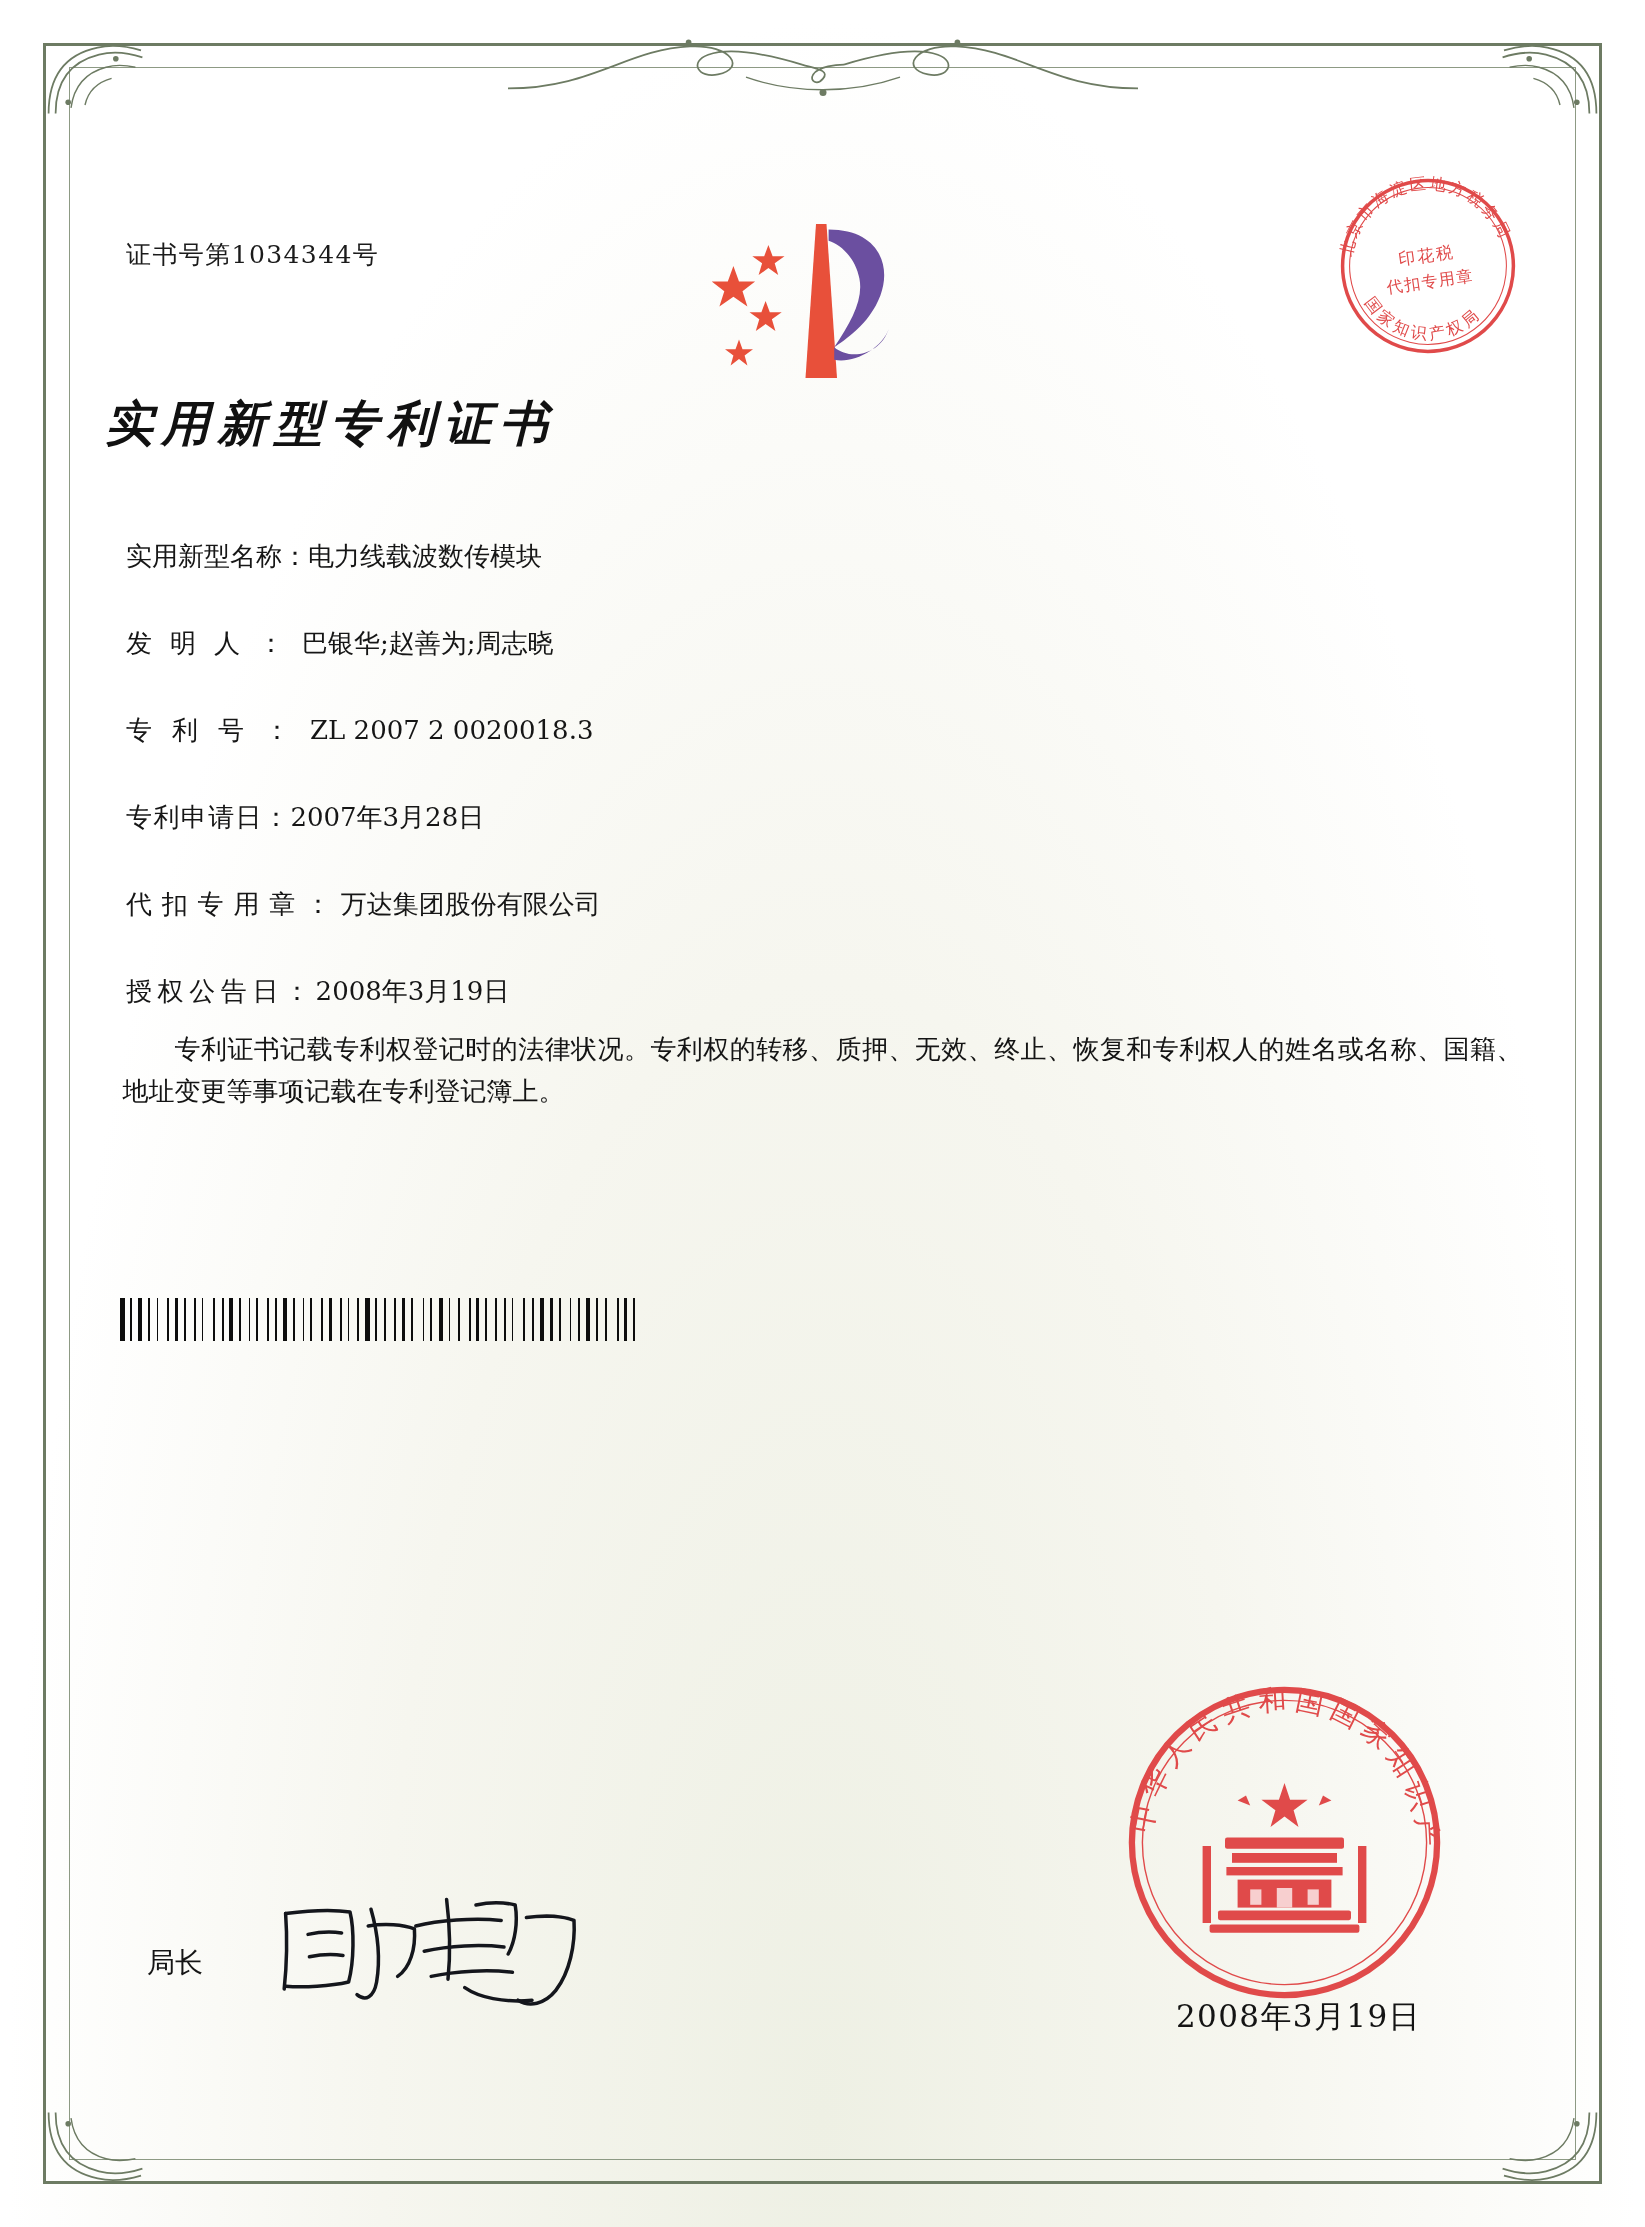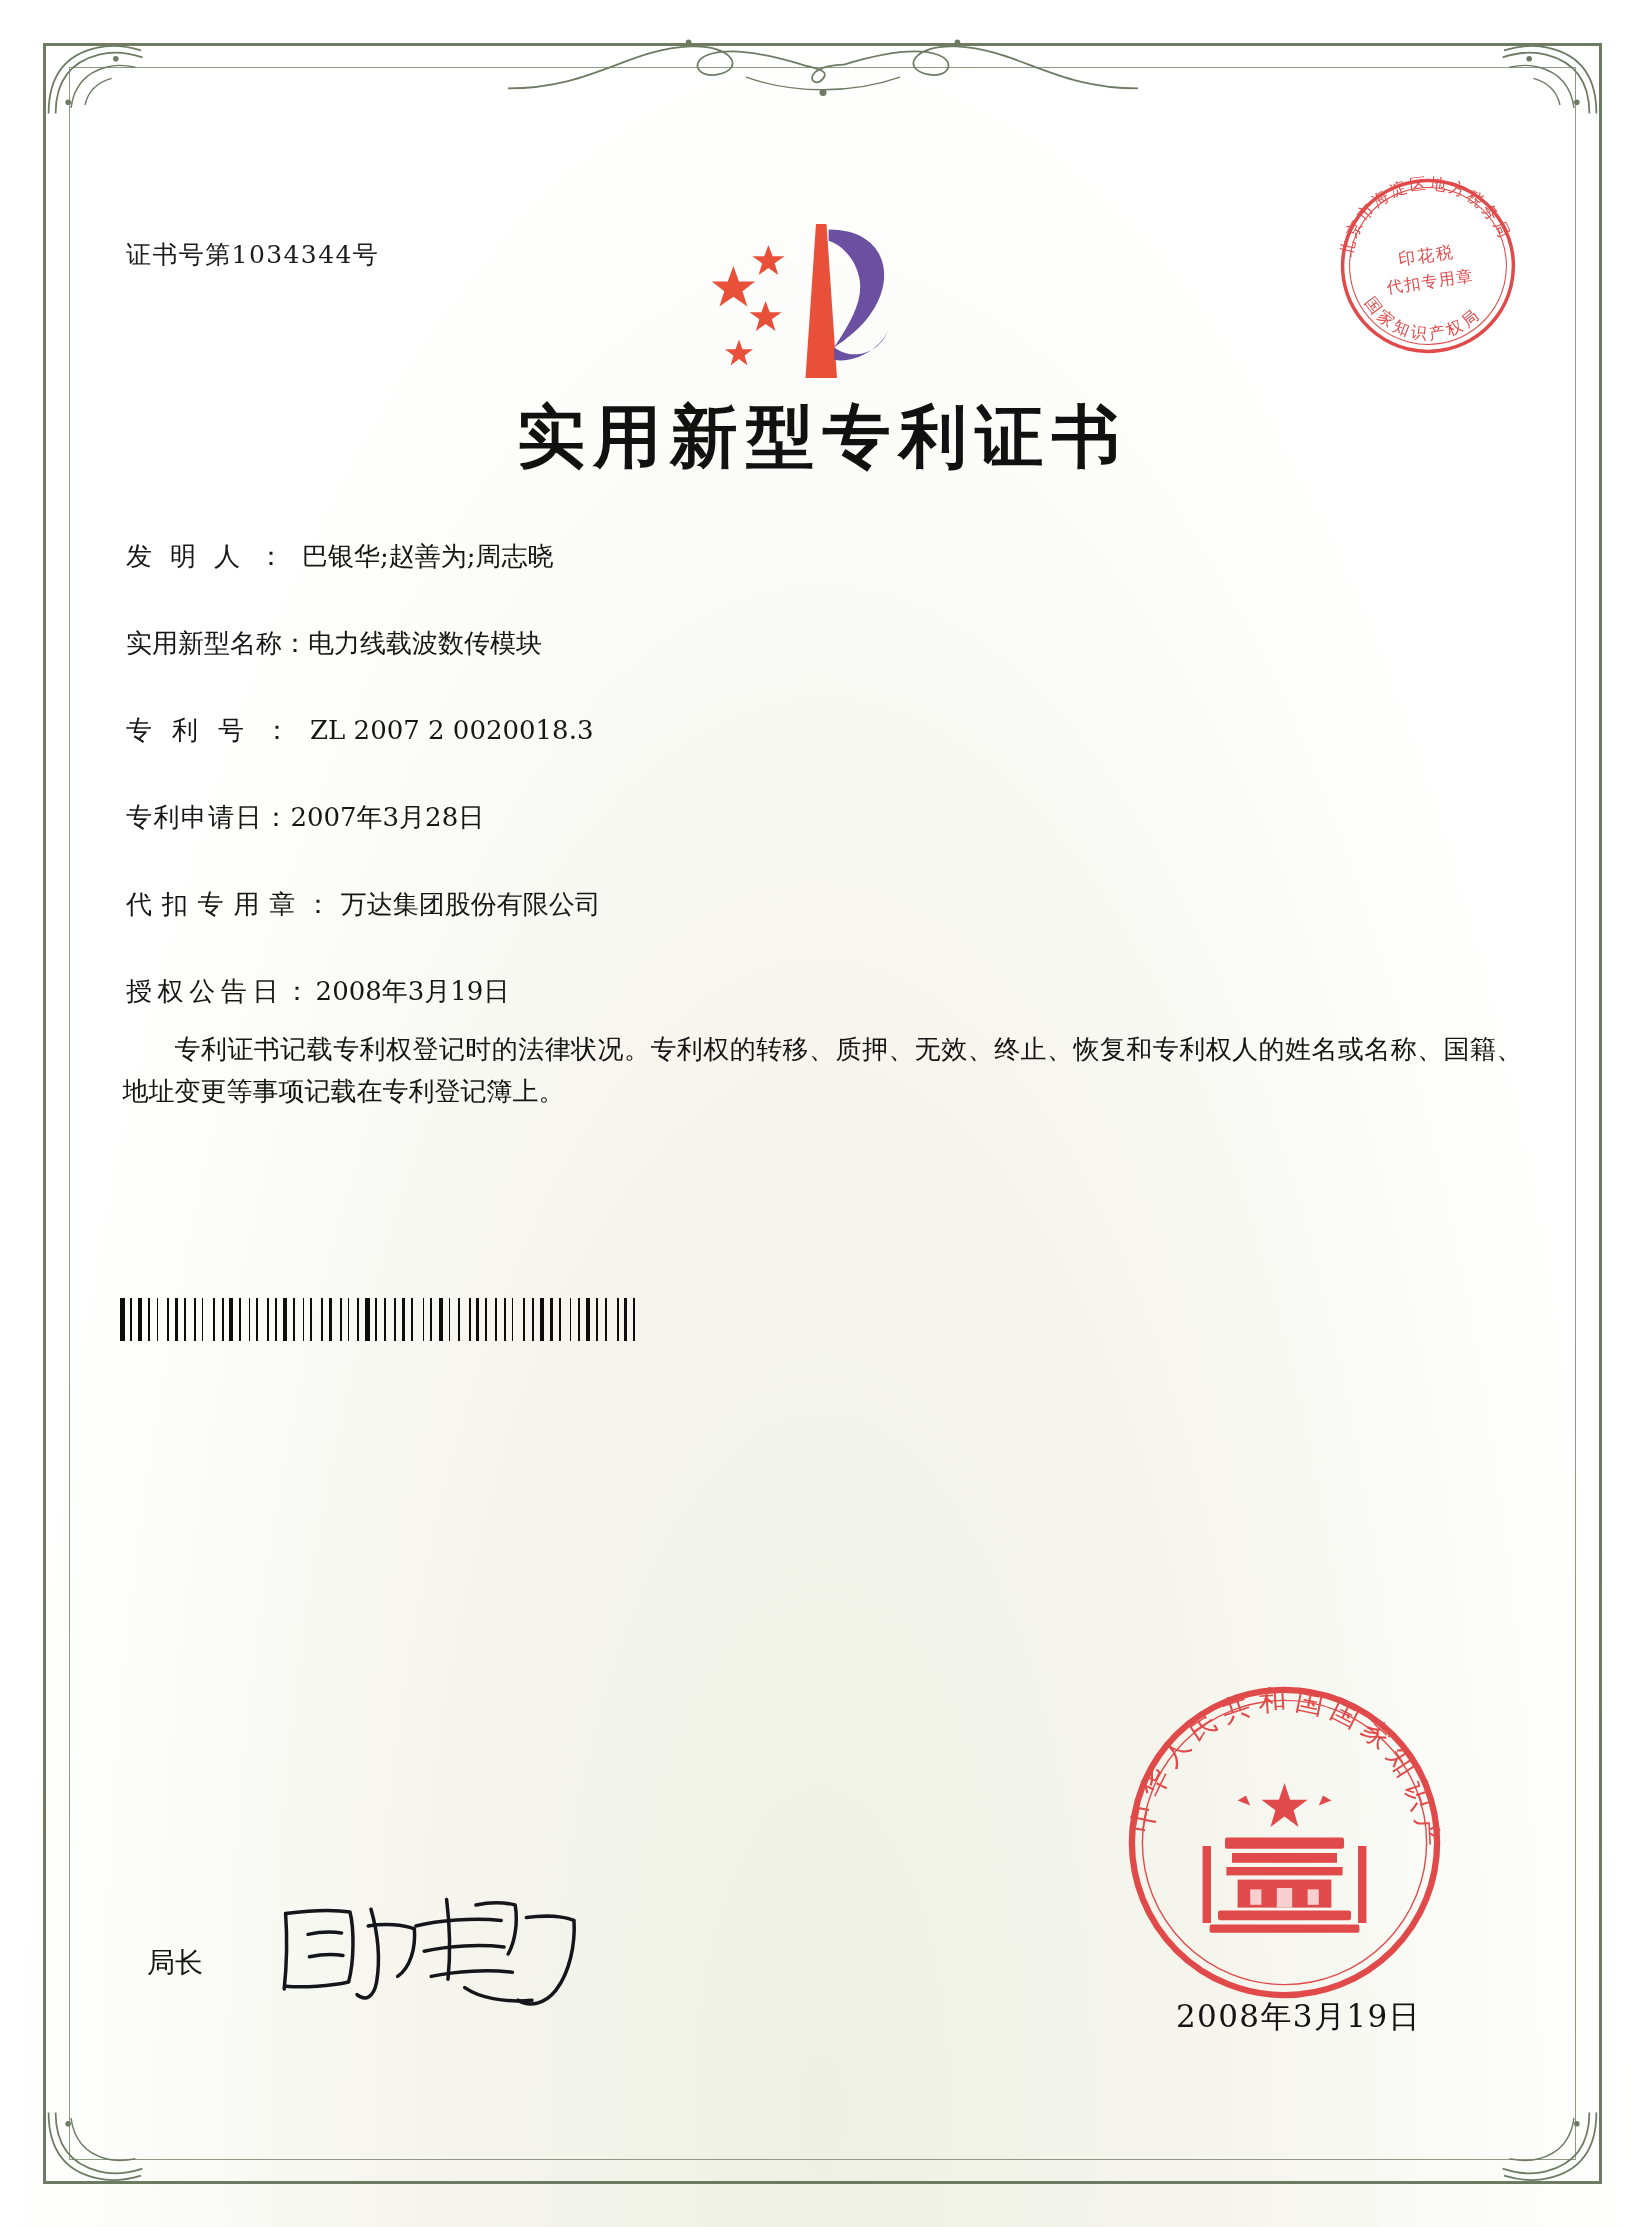--- a/index.html
+++ b/index.html
@@ -102,26 +102,27 @@
     width: 210px;
     height: 210px;
   }
   .tax-seal svg { width: 100%; height: 100%; display: block; }
 
   .doc-title {
     position: absolute;
     left: 0;
     right: 0;
     top: 287px;
-    text-align: center;
-    font-size: 68px;
+    text-align: left;
+    font-size: 48px;
     font-weight: bold;
     letter-spacing: 8.4px;
     color: #111;
     font-family: "DejaVu Serif", serif;
+    font-style: italic;
   }
 
   .fields {
     position: absolute;
     left: 21px;
     top: 434px;
     right: 0;
   }
   .field-row {
     font-size: 26px;
@@ -319,25 +320,25 @@
           </text>
           <text x="150" y="143" text-anchor="middle" font-size="24" fill="#e04a4a" font-family="DejaVu Serif, serif" letter-spacing="3">印花税</text>
           <text x="150" y="180" text-anchor="middle" font-size="23" fill="#e04a4a" font-family="DejaVu Serif, serif" letter-spacing="2">代扣专用章</text>
         </g>
       </svg>
     </div>
 
     <div class="doc-title">实用新型专利证书</div>
 
     <div class="fields">
+      <div class="field-row sp1">
+        <span class="lbl">实用新型名称：</span><span class="val">电力线载波数传模块</span>
+      </div>
       <div class="field-row sp2">
         <span class="lbl">发明人：</span><span class="val">巴银华;赵善为;周志晓</span>
-      </div>
-      <div class="field-row sp1">
-        <span class="lbl">实用新型名称：</span><span class="val">电力线载波数传模块</span>
       </div>
       <div class="field-row sp3">
         <span class="lbl">专利号：</span><span class="val">ZL 2007 2 0020018.3</span>
       </div>
       <div class="field-row sp4">
         <span class="lbl">专利申请日：</span><span class="val">2007年3月28日</span>
       </div>
       <div class="field-row sp5">
         <span class="lbl">代扣专用章：</span><span class="val">万达集团股份有限公司</span>
       </div>

